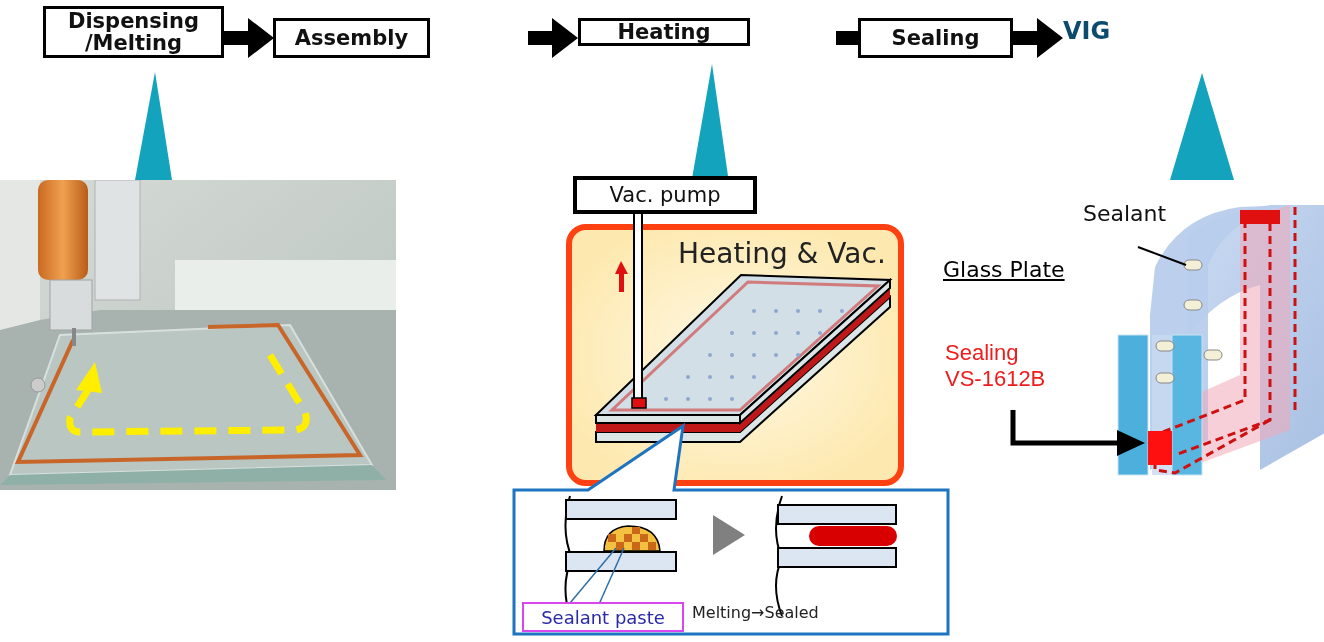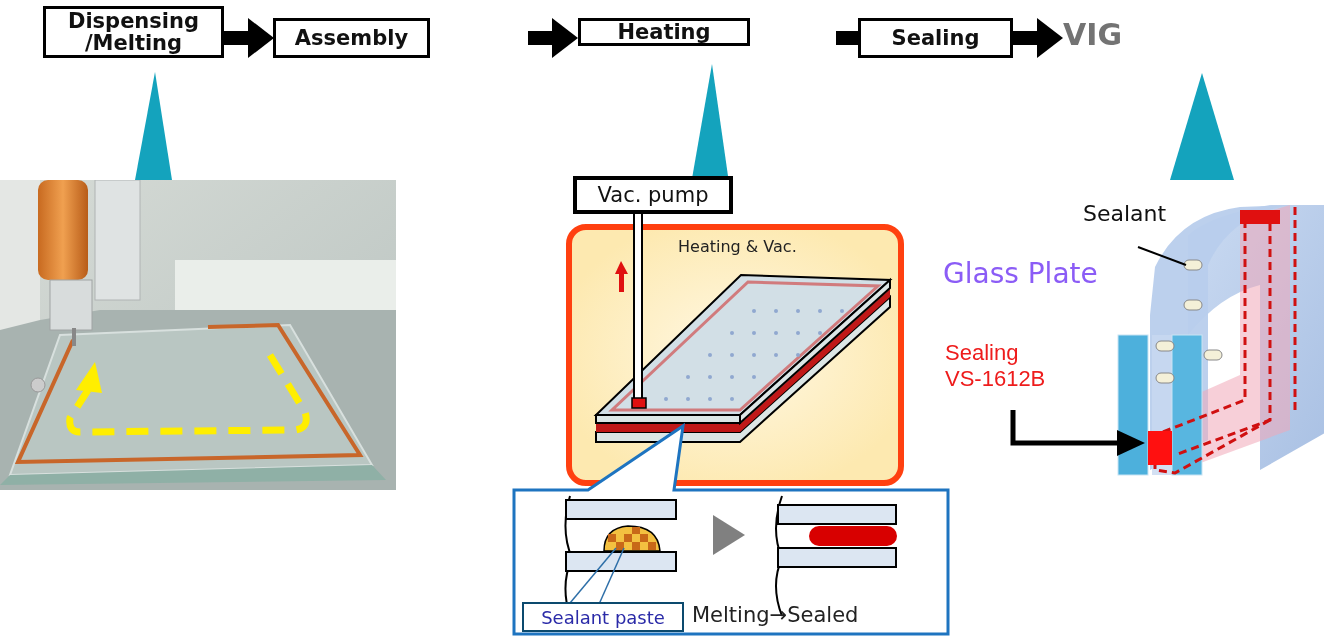--- a/index.html
+++ b/index.html
@@ -2,21 +2,21 @@
 <html><head>
 <meta charset="utf-8">
 <style>
   html, body { margin:0; padding:0; background:#ffffff; }
   body { width:1324px; height:642px; position:relative; overflow:hidden;
          font-family:"DejaVu Sans", sans-serif; }
   .abs { position:absolute; }
   .step { position:absolute; border:3px solid #000; background:#fff; box-sizing:border-box;
           display:flex; align-items:center; justify-content:center; text-align:center;
           font-family:"DejaVu Sans", sans-serif; font-weight:bold; font-size:21px; line-height:22px; color:#111; }
-  .vig { position:absolute; font-family:"DejaVu Sans", sans-serif; font-weight:bold; font-size:30px; color:#737373; }
+  .vig { position:absolute; font-family:"DejaVu Sans", sans-serif; font-weight:bold; font-size:24px; color:#0c4a6e; }
   .lbl { position:absolute; font-family:"DejaVu Sans", sans-serif; white-space:nowrap; }
 </style>
 </head>
 <body>
 
 <div class="step" style="left:43px;top:6px;width:181px;height:52px;flex-direction:column;">
   <span>Dispensing</span>
   <span>/Melting</span>
 </div>
 
@@ -85,21 +85,21 @@
   <rect x="50" y="100" width="42" height="50" fill="#d8dcdc" stroke="#a0a4a4"></rect>
   <rect x="72" y="148" width="4" height="18" fill="#888"></rect>
   <circle cx="38" cy="205" r="7" fill="#ccc" stroke="#999"></circle>
 
   <path d="M270,175 L305,232 Q310,248 295,250 L80,252 Q68,252 70,238 L88,210" fill="none" stroke="#ffee00" stroke-width="7" stroke-dasharray="22,12"></path>
   <polygon points="95,182 76,210 102,213" fill="#ffee00"></polygon>
 </svg>
 
 <div class="abs" style="left:566px;top:224px;width:338px;height:262px;border:6px solid #ff4010;border-radius:20px;
             background:radial-gradient(ellipse at center,#fff8e4 0%,#fde9b0 80%);box-sizing:border-box;"></div>
-<div class="lbl" style="left:678px;top:237px;font-size:16px;color:#222;">Heating &amp; Vac.</div>
+<div class="lbl" style="left:678px;top:237px;font-size:28px;color:#222;">Heating &amp; Vac.</div>
 
 <svg class="abs" style="left:560px;top:170px" width="360" height="300">
 
   <g>
     <rect x="59" y="102" width="5" height="20" fill="#e01010"></rect>
     <polygon points="55,104 61,91 68,104" fill="#e01010"></polygon>
   </g>
 
   <polygon points="36,262 180,262 330,127 330,137 180,272 36,272" fill="#dce6e6" stroke="#000" stroke-width="2"></polygon>
 
@@ -132,21 +132,21 @@
       <circle cx="194" cy="207" r="2"></circle>
     <circle cx="106" cy="229" r="2"></circle>
       <circle cx="128" cy="229" r="2"></circle>
       <circle cx="150" cy="229" r="2"></circle>
       <circle cx="172" cy="229" r="2"></circle>
   </g>
 
   <rect x="74" y="40" width="8" height="196" fill="#fff" stroke="#000" stroke-width="2"></rect>
   <rect x="72" y="228" width="14" height="10" fill="#e01010" stroke="#000" stroke-width="1.5"></rect>
 </svg>
-<div class="abs" style="left:573px;top:176px;width:160px;height:38px;border:4px solid #000;background:#fff;box-sizing:border-box;
+<div class="abs" style="left:573px;top:176px;width:184px;height:38px;border:4px solid #000;background:#fff;box-sizing:border-box;
             display:flex;align-items:center;justify-content:center;text-align:right;">
   <span style="font-size:21px;color:#111;">Vac. pump</span>
 </div>
 
 <svg class="abs" style="left:500px;top:420px" width="460" height="222">
   <polygon points="14,70 88,70 183,6 174,70 448,70 448,214 14,214" fill="#fff" stroke="#1e74c0" stroke-width="3" stroke-linejoin="miter"></polygon>
 
   <g>
     <path d="M70,76 Q60,110 72,138 Q60,165 70,196" fill="none" stroke="#000" stroke-width="2"></path>
     <rect x="66" y="80" width="110" height="19" fill="#dce6f2" stroke="#000" stroke-width="2"></rect>
@@ -167,25 +167,25 @@
 
   <polygon points="213,95 213,135 245,115" fill="#808080"></polygon>
 
   <g>
     <path d="M282,76 Q270,110 282,138 Q270,165 282,196" fill="none" stroke="#000" stroke-width="2"></path>
     <rect x="278" y="85" width="118" height="19" fill="#dce6f2" stroke="#000" stroke-width="2"></rect>
     <rect x="278" y="128" width="118" height="19" fill="#dce6f2" stroke="#000" stroke-width="2"></rect>
     <rect x="309" y="106" width="88" height="20" rx="10" fill="#d80000"></rect>
   </g>
 </svg>
-<div class="abs" style="left:522px;top:602px;width:162px;height:30px;border:2px solid #0c4a6e;background:#fff;box-sizing:border-box;
+<div class="abs" style="left:522px;top:602px;width:162px;height:30px;border:2px solid #d946ef;background:#fff;box-sizing:border-box;
             display:flex;align-items:center;justify-content:center;">
   <span style="font-size:18px;color:#2a2aa8;">Sealant paste</span>
 </div>
-<div class="lbl" style="left:692px;top:603px;font-size:21px;color:#222;">Melting→Sealed</div>
+<div class="lbl" style="left:692px;top:603px;font-size:16px;color:#222;">Melting→Sealed</div>
 
 <svg class="abs" style="left:1100px;top:195px" width="224" height="290">
   <defs>
     <linearGradient id="gl" x1="0" y1="0" x2="1" y2="1">
       <stop offset="0" stop-color="#c4d6f0"></stop>
       <stop offset="1" stop-color="#9fb9e0"></stop>
     </linearGradient>
   </defs>
 
   <path d="M88,40 Q110,20 170,10 L230,10 L230,235 L160,275 L160,90 Q120,100 88,140 Z" fill="url(#gl)" opacity="0.9"></path>
@@ -217,17 +217,17 @@
   <line x1="-5" y1="148" x2="-55" y2="113" stroke="#000" stroke-width="2"></line>
   <line x1="86" y1="70" x2="38" y2="52" stroke="#000" stroke-width="2"></line>
 </svg>
 
 <svg class="abs" style="left:1005px;top:410px" width="150" height="60">
   <polyline points="8,0 8,33 118,33" fill="none" stroke="#000" stroke-width="5"></polyline>
   <polygon points="112,20 140,33 112,46" fill="#000"></polygon>
 </svg>
 
 <div class="lbl" style="left:1083px;top:201px;font-size:22px;color:#111;">Sealant</div>
-<div class="lbl" style="left:943px;top:257px;font-size:28px;color:#8b5cf6;">Glass Plate</div>
+<div class="lbl" style="left:943px;top:257px;font-size:22px;color:#000000;text-decoration:underline;">Glass Plate</div>
 <div class="lbl" style="left:945px;top:340px;font-size:22px;line-height:26px;color:#ee1c1c;font-family:'Liberation Sans',sans-serif;">
   <div>Sealing</div>
   <div>VS-1612B</div>
 </div>
 
 </body></html>

